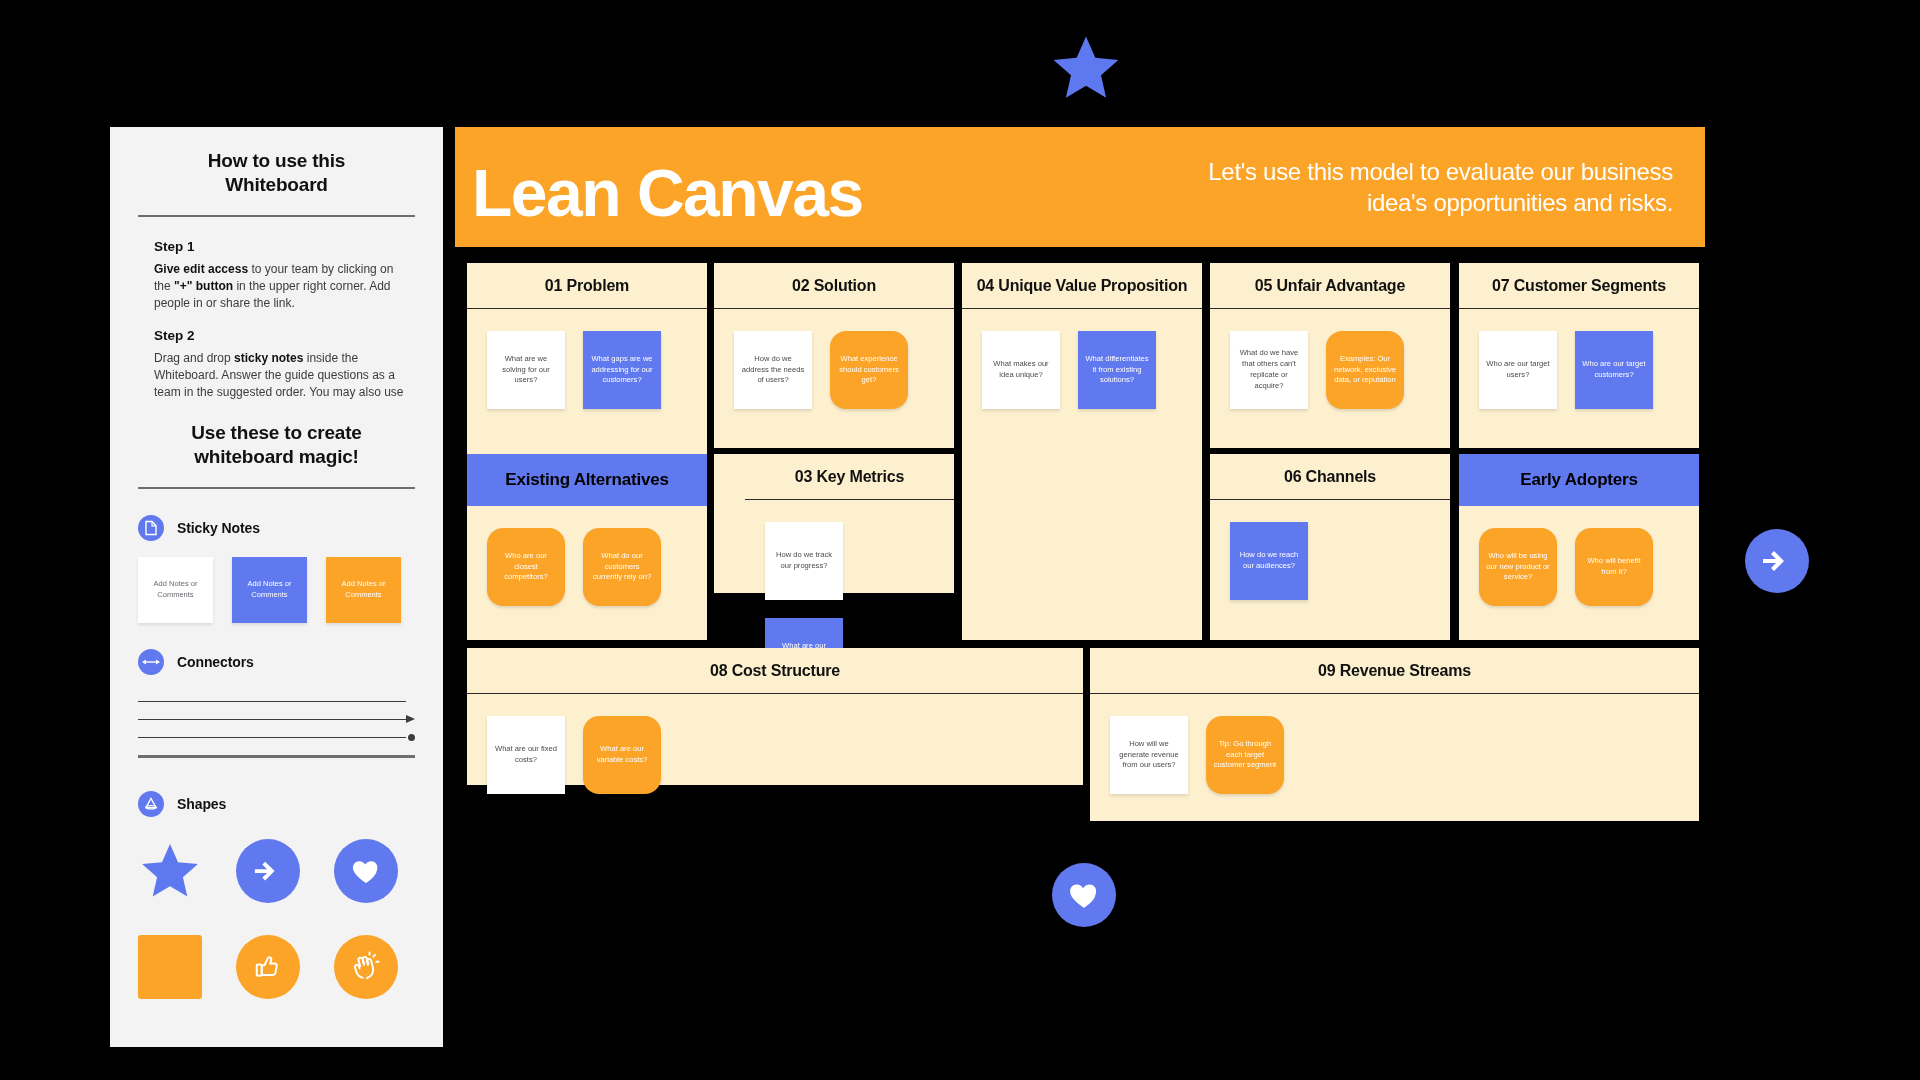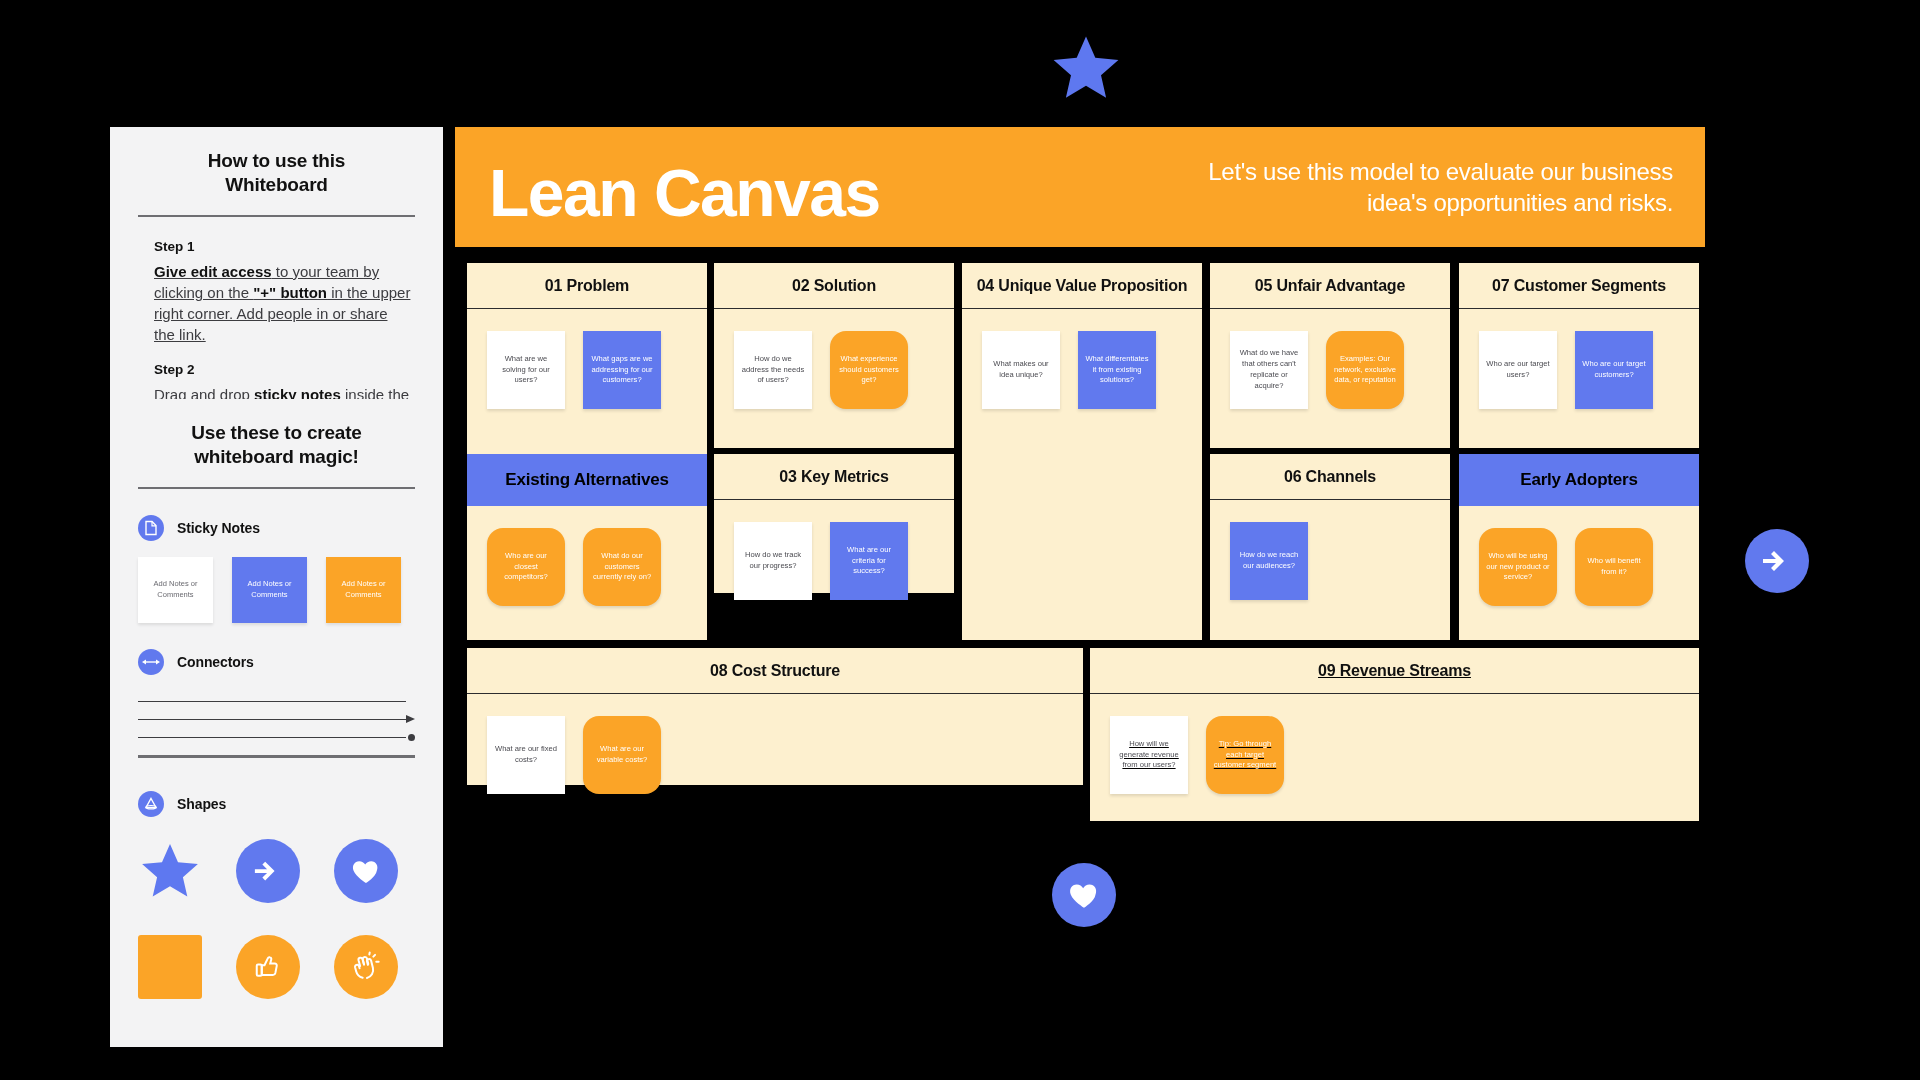--- a/index.html
+++ b/index.html
@@ -34,25 +34,24 @@
     margin: 18px 28px 0 28px;
   }
   .steps { padding: 22px 32px 0 44px; }
   .step-head {
     font-size: 13.5px;
     font-weight: 700;
     color: #111;
     margin-bottom: 7px;
   }
   .step-body {
-    font-size: 15px;
+    font-size: 12px;
     line-height: 1.42;
     color: #3c3c40;
     margin-bottom: 16px;
-    text-decoration: underline;
   }
   .step-body b { color: #111; font-weight: 700; }
 
   
   .tool-group { padding: 0 28px; }
   .tool-head {
     display: flex; align-items: center; gap: 13px;
     margin: 26px 0 16px 0;
   }
   .tool-ico {
@@ -96,21 +95,21 @@
   .circ-blue { width:64px;height:64px;border-radius:50%;background:#6179ee;display:flex;align-items:center;justify-content:center; }
   .sq-orange { width:64px;height:64px;background:#fba427;border-radius:3px; }
   .circ-orange { width:64px;height:64px;border-radius:50%;background:#fba427;display:flex;align-items:center;justify-content:center; }
 
   
   #canvas-header {
     position:absolute; left:455px; top:127px; width:1250px; height:120px;
     background:#fba427;
   }
   #canvas-title {
-    position:absolute; left:34px; top:28px;
+    position:absolute; left:17px; top:28px;
     font-size: 66px; font-weight: 700; color:#fff; letter-spacing:-1.5px;
   }
   #canvas-sub {
     position:absolute; right:32px; top:30px; width:480px;
     text-align:right; color:#fff; font-size:24px; line-height:1.28; letter-spacing:-0.3px;
   }
 
   .block {
     position:absolute;
     background:#fdf0cf;
@@ -315,21 +314,21 @@
   </div>
 
   <div class="block" style="left:714px; top:263px; width:240px; height:185px;">
     <div class="block-head">02 Solution</div>
     <div class="block-body">
       <div class="cnote white">How do we address the needs of users?</div>
       <div class="cnote orange">What experience should customers get?</div>
     </div>
   </div>
 
-  <div class="block" style="left:714px; top:454px; width:240px; height:139px;">
+  <div class="block" style="left:714px; top:454px; width:240px; height:139px;padding-left:31px;">
     <div class="block-head">03 Key Metrics</div>
     <div class="block-body">
       <div class="cnote white">How do we track our progress?</div>
       <div class="cnote blue">What are our criteria for success?</div>
     </div>
   </div>
 
   <div class="block" style="left:962px; top:263px; width:240px; height:377px;">
     <div class="block-head">04 Unique Value Proposition</div>
     <div class="block-body">
@@ -370,21 +369,21 @@
   </div>
 
   <div class="block" style="left:467px; top:648px; width:616px; height:137px;">
     <div class="block-head">08 Cost Structure</div>
     <div class="block-body">
       <div class="cnote white">What are our fixed costs?</div>
       <div class="cnote orange">What are our variable costs?</div>
     </div>
   </div>
 
-  <div class="block" style="left:1090px; top:648px; width:609px; height:173px;text-decoration:underline;">
+  <div class="block" style="left:1090px; top:648px; width:609px; height:173px;">
     <div class="block-head">09 Revenue Streams</div>
     <div class="block-body">
       <div class="cnote white">How will we generate revenue from our users?</div>
       <div class="cnote orange">Tip: Go through each target customer segment</div>
     </div>
   </div>
 
 </div>
 
 </body></html>

